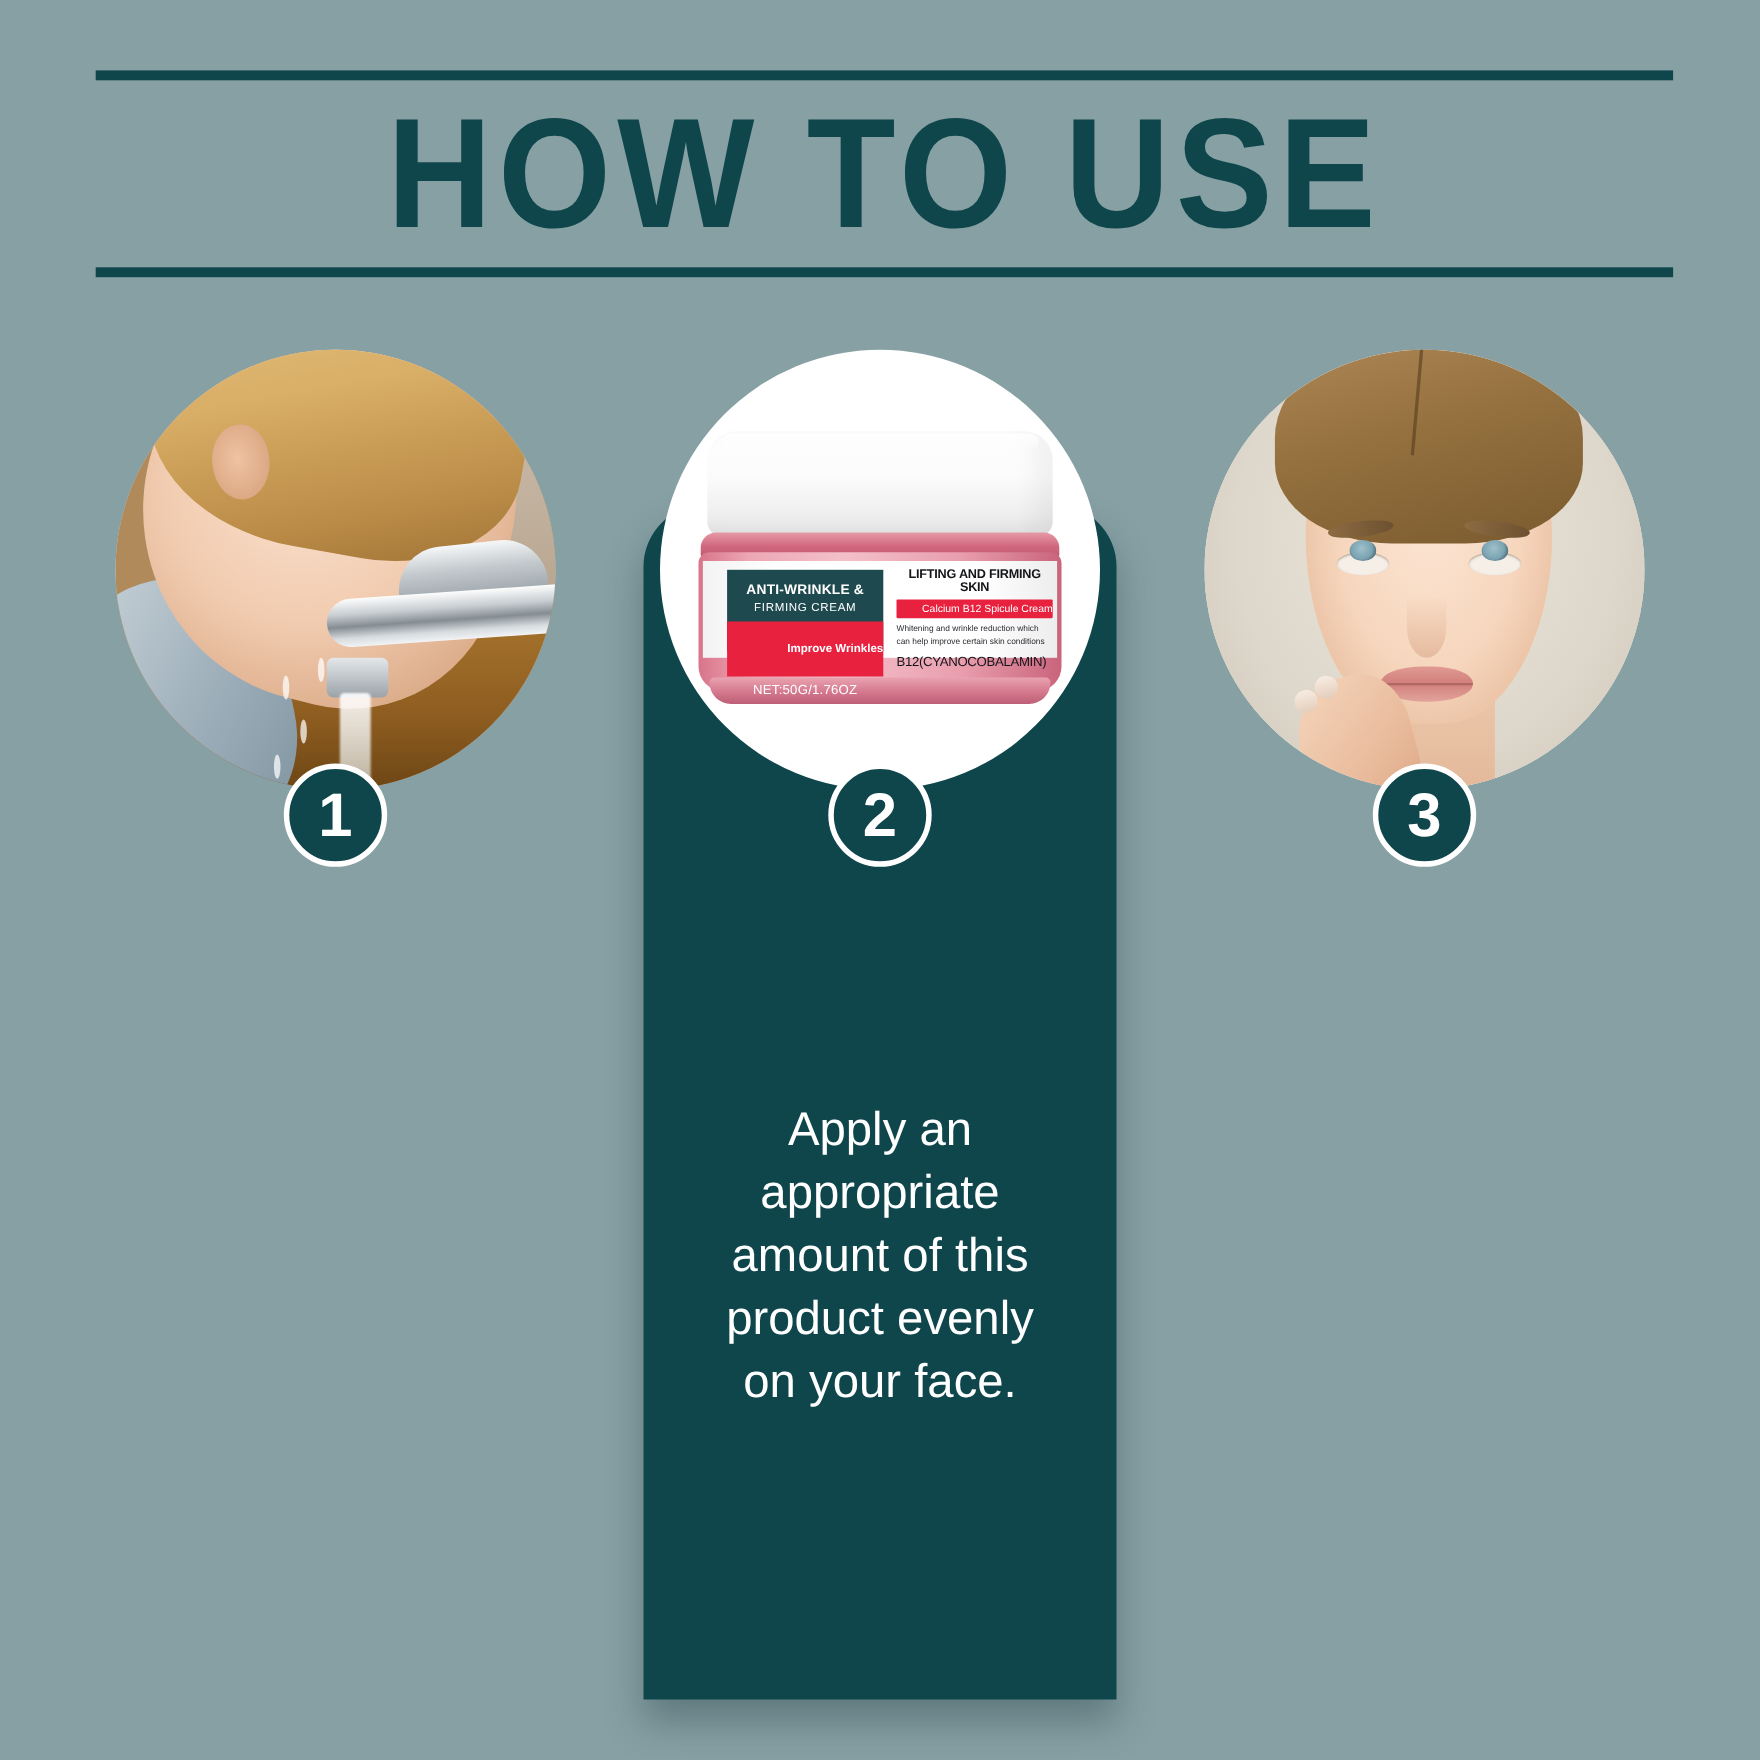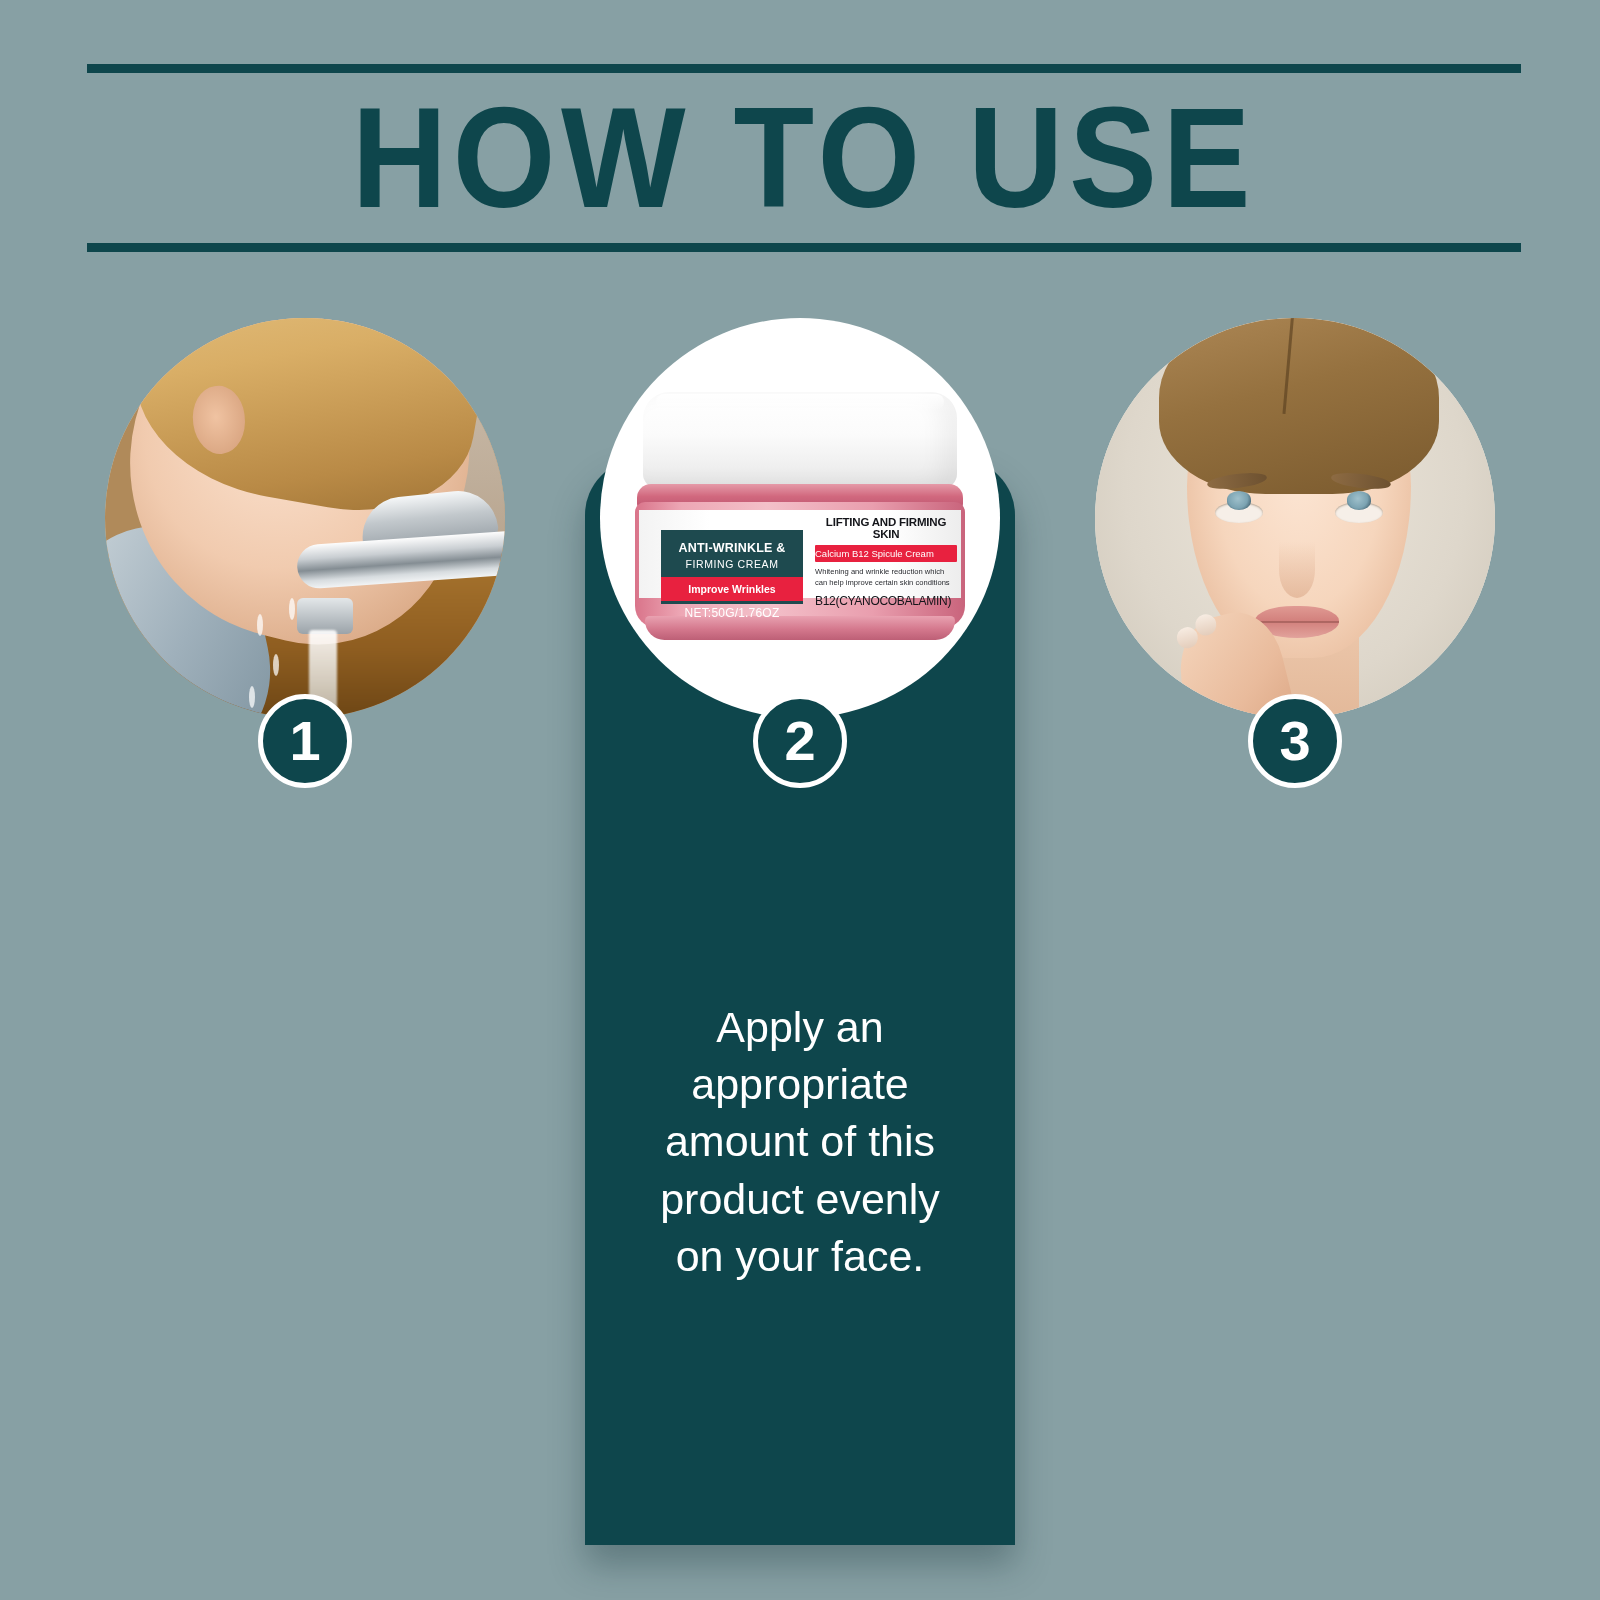--- a/index.html
+++ b/index.html
@@ -293,35 +293,34 @@
   }
   .jar .label {
     position:absolute; left:4px; top:118px; width:322px; height:88px;
     background: linear-gradient(90deg,#f3f3f3 0%, #ffffff 22%, #ffffff 78%, #ededed 100%);
   }
   .jar .label-left {
     position:absolute; left:22px; top:8px; width:142px; height:74px;
     background: #1e4a4f;
     color:#ffffff;
     text-align:center;
-    margin-top:12px;
   }
   .jar .ll-a { font-size: 12.5px; font-weight:700; letter-spacing:0.2px; margin-top:11px; }
   .jar .ll-b { font-size: 10.5px; font-weight:400; letter-spacing:0.6px; margin-top:3px; }
   .jar .ll-band {
     background:#e8213f; color:#ffffff; font-size:10.5px; font-weight:600;
-    margin-top:7px; padding:6px 0;
+    margin-top:7px; padding:19px 0;text-align:right;
   }
   .jar .ll-c { font-size: 12px; margin-top:5px; letter-spacing:0.2px; }
   .jar .label-right {
     position:absolute; left:176px; top:6px; width:142px; height:78px; color:#14151a;
   }
   .jar .lr-a { font-size:11.5px; font-weight:700; letter-spacing:-0.2px;text-align:center; }
   .jar .lr-band {
-    background:#e8213f; color:#ffffff; font-size:9.5px; text-align:left;
+    background:#e8213f; color:#ffffff; font-size:9.5px; text-align:right;
     padding:3px 0; margin-top:5px; border-radius:1px;
   }
   .jar .lr-desc { font-size:7.6px; line-height:1.42; margin-top:5px; color:#2a2c31; }
   .jar .lr-b12 { font-size:12px; margin-top:5px; letter-spacing:-0.3px; }
   .jar .base {
     position:absolute; left:10px; bottom:0; width:310px; height:24px;
     background: linear-gradient(180deg,#e9a2b1 0%, #d4788d 55%, #bd5f76 100%);
     border-radius: 6px 6px 26px 26px;
   }
 </style>

